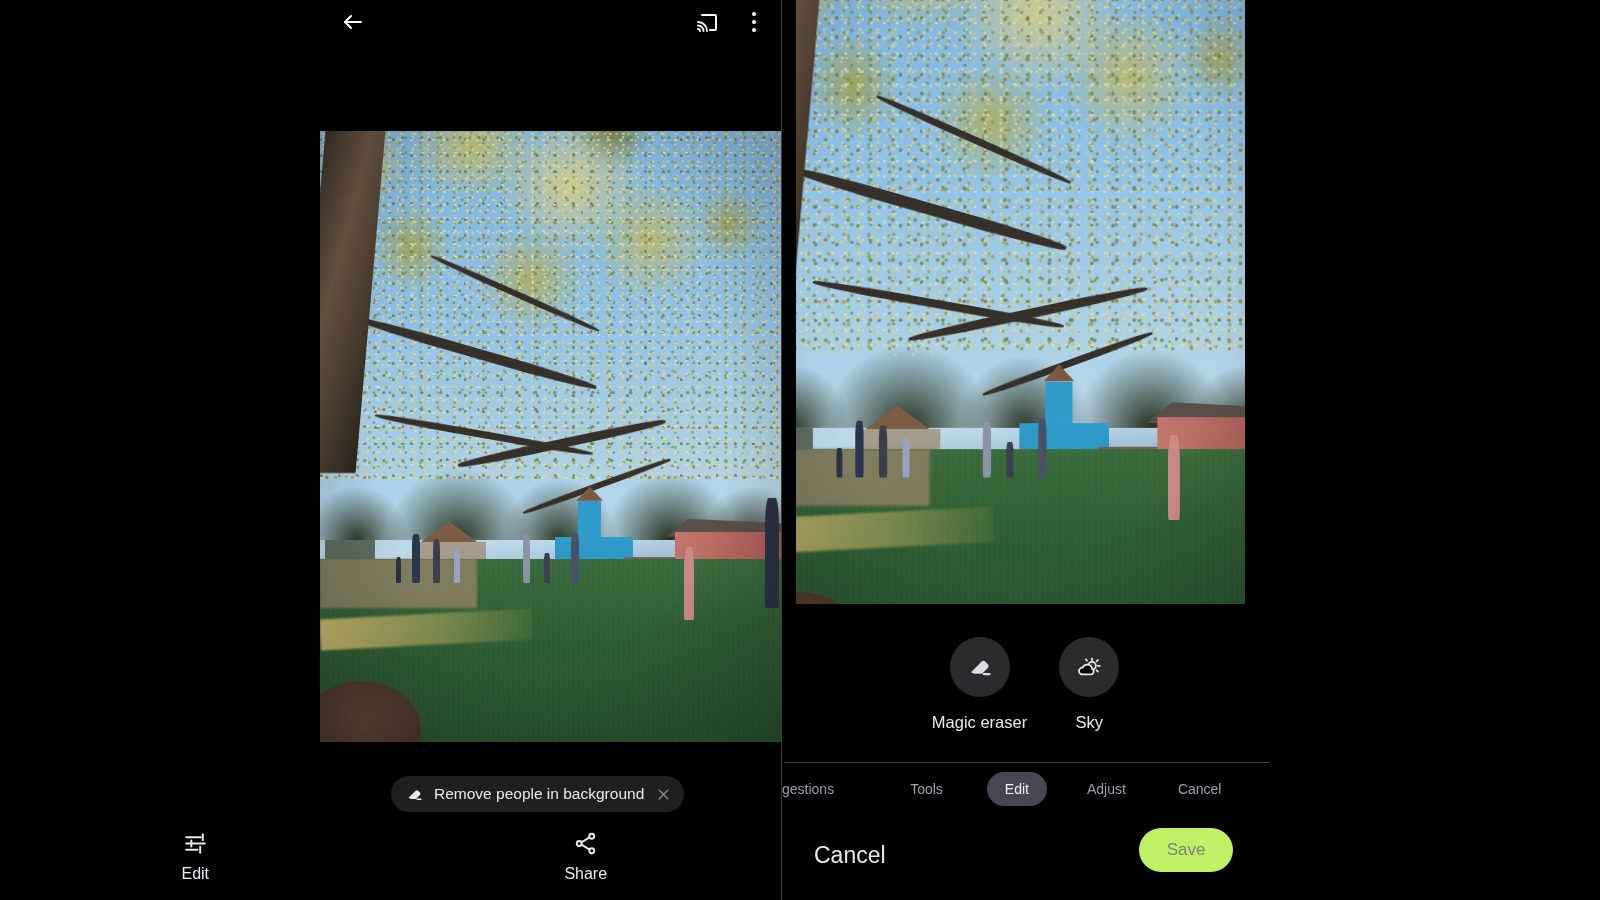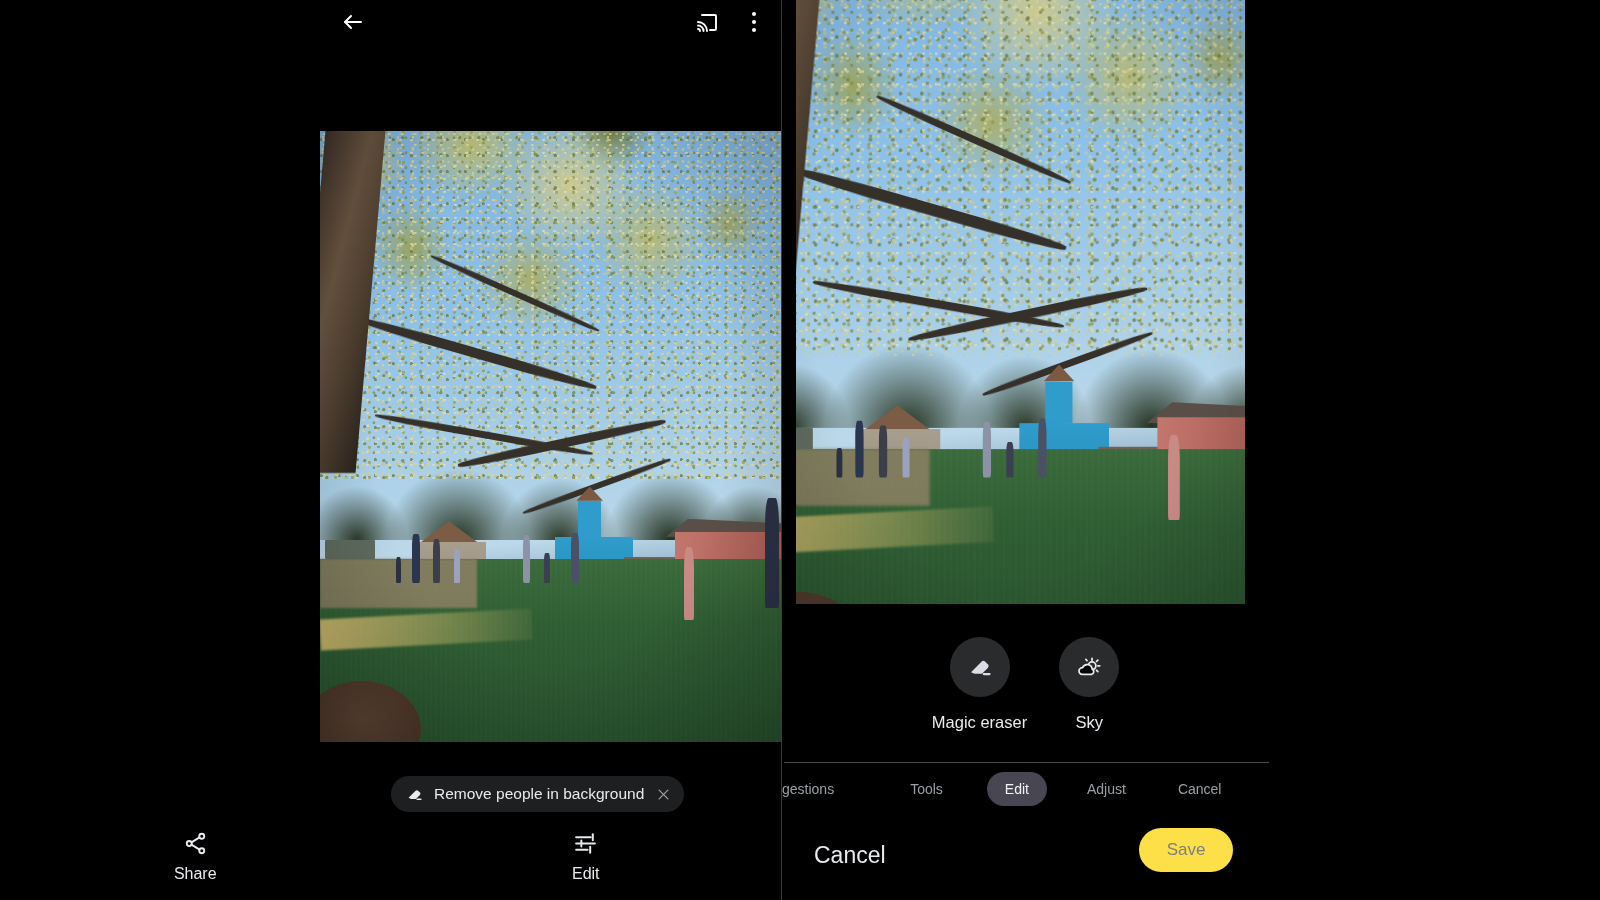--- a/index.html
+++ b/index.html
@@ -177,21 +177,21 @@
   .tab-divider { position:absolute; left:2px; top:762px; width:485px; height:1px; background:#4a4a4a; }
   .tabs { position:absolute; left:0px; top:770px; width:490px; height:38px; display:flex; align-items:center; gap:0; }
   .tab { font-size:14px; color:#9aa0a6; padding:9px 18px; border-radius:19px; white-space:nowrap; cursor:pointer; }
   .tab.first { padding-left:0; margin-left:0; }
   .tab.active { background:#474652; color:#f1f3f4; }
 
   .bottom-bar { position:absolute; left:0; top:828px; width:470px; height:46px; }
   .cancel-btn { position:absolute; left:28px; top:8px; font-size:23px; color:#e8eaed; cursor:pointer; padding:6px 4px; }
   .save-btn {
     position:absolute; left:357px; top:0px; width:94px; height:44px;
-    background:#fde047; border-radius:22px; display:flex; align-items:center; justify-content:center;
+    background:#bef264; border-radius:22px; display:flex; align-items:center; justify-content:center;
     font-size:17px; color:#7b7f83; cursor:pointer;
   }
 
   svg { display:block; }
 </style>
 </head>
 <body>
 
 <div class="stage">
 
@@ -285,43 +285,43 @@
           <line x1="5" y1="5" x2="19" y2="19"></line>
             <line x1="19" y1="5" x2="5" y2="19"></line>
         </svg>
       </span>
     </div>
 
     <div class="actions">
 
       <div class="action">
         <span>
-          <svg width="25" height="25" viewBox="0 0 24 24" fill="none" stroke="#e8eaed" stroke-width="1.8" stroke-linecap="round" stroke-linejoin="round">
-            <circle cx="18" cy="5" r="2.4"></circle>
-              <circle cx="6" cy="12" r="2.4"></circle>
-              <circle cx="18" cy="19" r="2.4"></circle>
-            <line x1="8.1" y1="10.9" x2="15.9" y2="6.1"></line>
-              <line x1="8.1" y1="13.1" x2="15.9" y2="17.9"></line>
-          </svg>
-        </span>
-        <span class="action-label">Share</span>
-      </div>
-
-      <div class="action">
-        <span>
           <svg width="25" height="25" viewBox="0 0 24 24" fill="none" stroke="#e8eaed" stroke-width="1.9" stroke-linecap="round">
             <line x1="3" y1="6" x2="17" y2="6"></line>
               <line x1="3" y1="12" x2="21" y2="12"></line>
               <line x1="3" y1="18" x2="14" y2="18"></line>
             <line x1="19" y1="3.2" x2="19" y2="8.8"></line>
               <line x1="8" y1="9.2" x2="8" y2="14.8"></line>
               <line x1="16.5" y1="15.2" x2="16.5" y2="20.8"></line>
           </svg>
         </span>
         <span class="action-label">Edit</span>
+      </div>
+
+      <div class="action">
+        <span>
+          <svg width="25" height="25" viewBox="0 0 24 24" fill="none" stroke="#e8eaed" stroke-width="1.8" stroke-linecap="round" stroke-linejoin="round">
+            <circle cx="18" cy="5" r="2.4"></circle>
+              <circle cx="6" cy="12" r="2.4"></circle>
+              <circle cx="18" cy="19" r="2.4"></circle>
+            <line x1="8.1" y1="10.9" x2="15.9" y2="6.1"></line>
+              <line x1="8.1" y1="13.1" x2="15.9" y2="17.9"></line>
+          </svg>
+        </span>
+        <span class="action-label">Share</span>
       </div>
 
 
 
     </div>
   </div>
 
   <div class="panel-divider"></div>
 
   <div class="right-panel">

